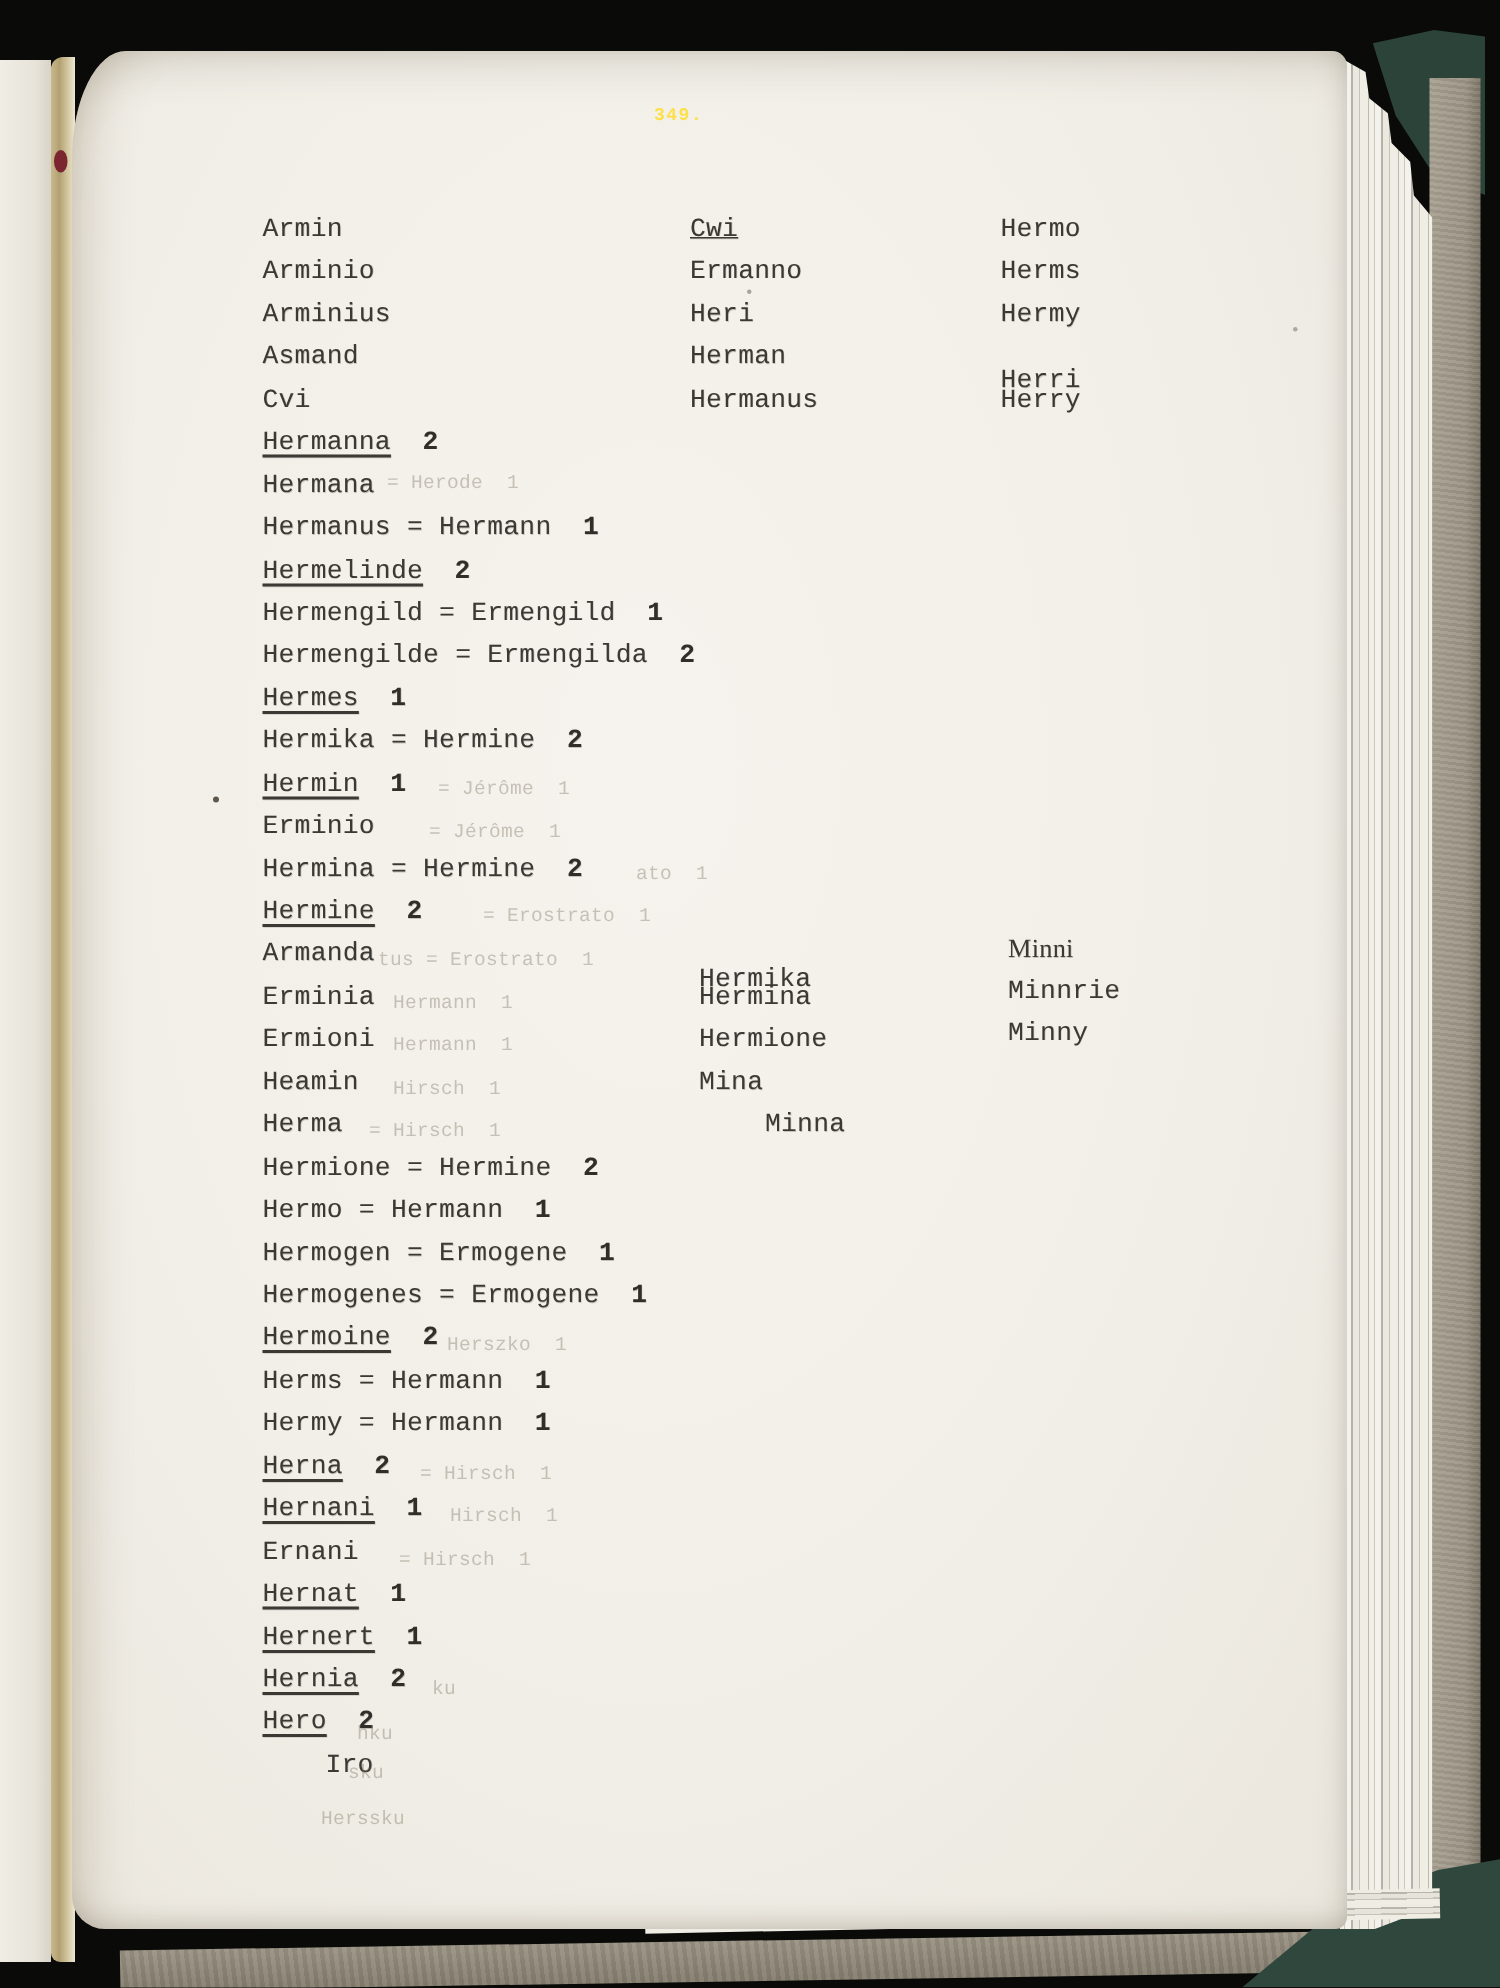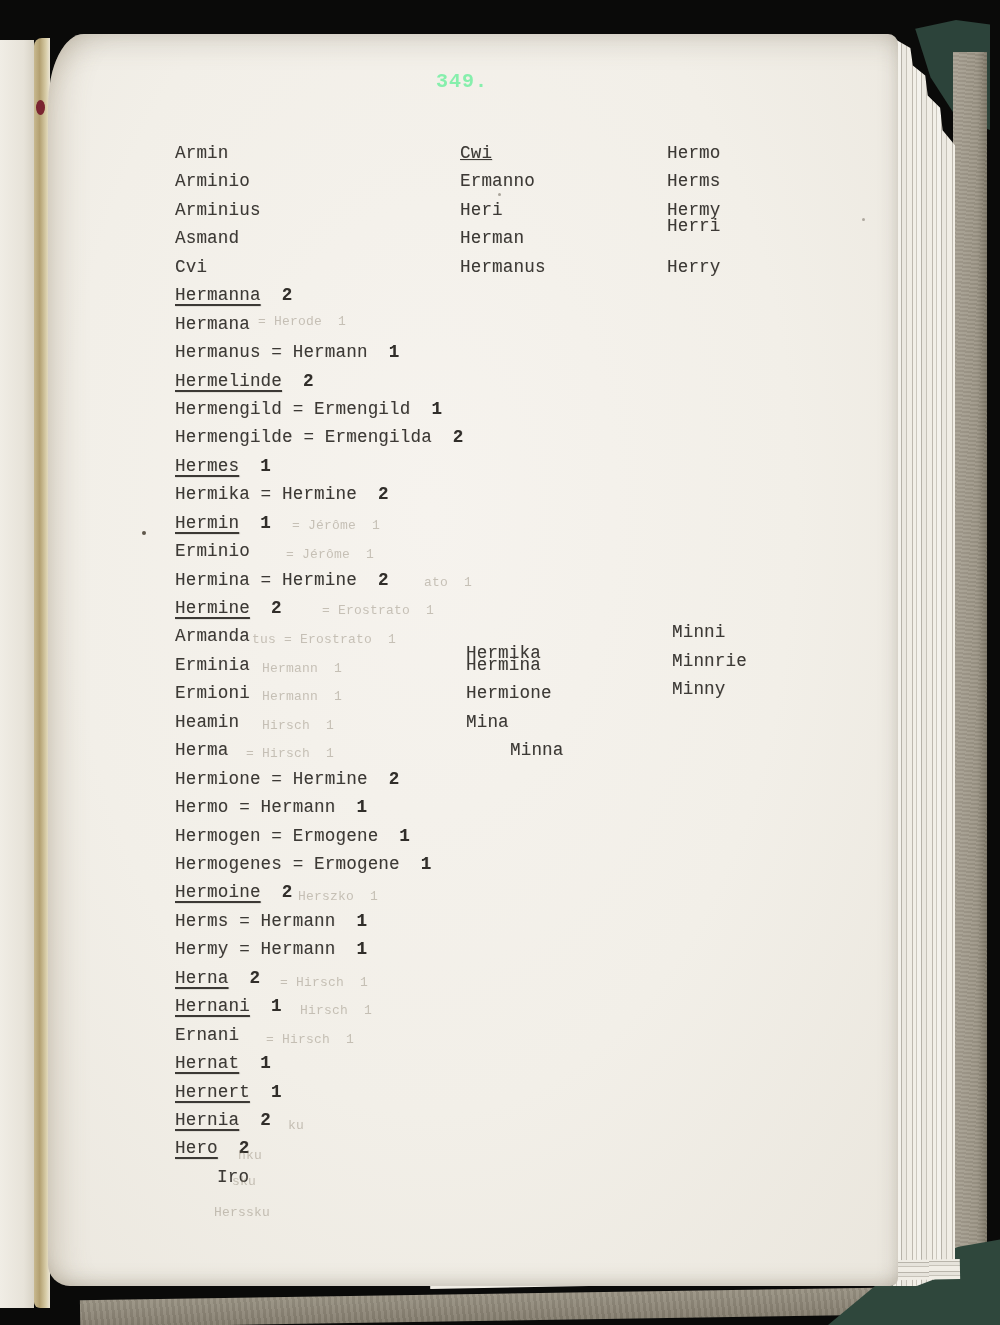--- a/index.html
+++ b/index.html
@@ -67,21 +67,21 @@
     box-shadow:
       inset 30px 0 34px -24px rgba(118,98,66,.30),
       inset 0 30px 30px -24px rgba(100,90,70,.22),
       inset -14px 0 18px -12px rgba(120,112,95,.25),
       inset 0 -16px 18px -12px rgba(120,110,90,.28);
   }
   
   .text-layer{position:absolute;left:0;top:0;width:1000px;height:1325px;}
   .pageno{
     position:absolute;left:436px;top:70px;
-    font-size:20px;font-weight:700;color:#86efac;letter-spacing:1px;
+    font-size:12px;font-weight:700;color:#fde047;letter-spacing:1px;
   }
   .line{
     position:absolute;font-size:17.5px;line-height:20px;color:#3c3935;
     white-space:pre;letter-spacing:0.2px;
     text-shadow:0.4px 0.4px 0 rgba(60,57,53,.25);
   }
   .line .u{
     text-decoration:underline;
     text-underline-offset:4px;
     text-decoration-thickness:1.8px;
@@ -151,28 +151,28 @@
       <div class="line" style="left: 175px; top: 1138px;"><span class="u">Hero</span><span class="count">2</span></div>
       <div class="line" style="left: 183px; top: 1167px; margin-left: 34px;"><span>Iro</span></div>
       <div class="line" style="left: 460px; top: 143px; text-decoration: underline;"><span>Cwi</span></div>
       <div class="line" style="left: 460px; top: 171px;"><span>Ermanno</span></div>
       <div class="line" style="left: 460px; top: 200px;"><span>Heri</span></div>
       <div class="line" style="left: 460px; top: 228px;"><span>Herman</span></div>
       <div class="line" style="left: 460px; top: 257px;"><span>Hermanus</span></div>
       <div class="line" style="left: 667px; top: 143px;"><span>Hermo</span></div>
       <div class="line" style="left: 667px; top: 171px;"><span>Herms</span></div>
       <div class="line" style="left: 667px; top: 200px;"><span>Hermy</span></div>
-      <div class="line" style="left: 667px; top: 216px;"><span>Herri</span></div>
+      <div class="line" style="left: 667px; top: 244px;"><span>Herri</span></div>
       <div class="line" style="left: 667px; top: 257px;"><span>Herry</span></div>
       <div class="line" style="left: 466px; top: 643px;"><span>Hermika</span></div>
       <div class="line" style="left: 466px; top: 655px;"><span>Hermina</span></div>
       <div class="line" style="left: 466px; top: 683px;"><span>Hermione</span></div>
       <div class="line" style="left: 466px; top: 712px;"><span>Mina</span></div>
       <div class="line" style="left: 466px; top: 740px; margin-left: 44px;"><span>Minna</span></div>
-      <div class="line" style="left: 672px; top: 622px;"><span>Minni</span></div>
+      <div class="line" style="left: 672px; top: 622px; font-family: Liberation Serif, serif;"><span>Minni</span></div>
       <div class="line" style="left: 672px; top: 651px;"><span>Minnrie</span></div>
       <div class="line" style="left: 672px; top: 679px;"><span>Minny</span></div>
     </div>
   <div id="ghosts">
       <div class="ghost" style="left: 258px; top: 312px;">= Herode  1</div>
       <div class="ghost" style="left: 292px; top: 516px;">= Jérôme  1</div>
       <div class="ghost" style="left: 286px; top: 545px;">= Jérôme  1</div>
       <div class="ghost" style="left: 424px; top: 573px;">ato  1</div>
       <div class="ghost" style="left: 322px; top: 601px;">= Erostrato  1</div>
       <div class="ghost" style="left: 252px; top: 630px;">tus = Erostrato  1</div>

